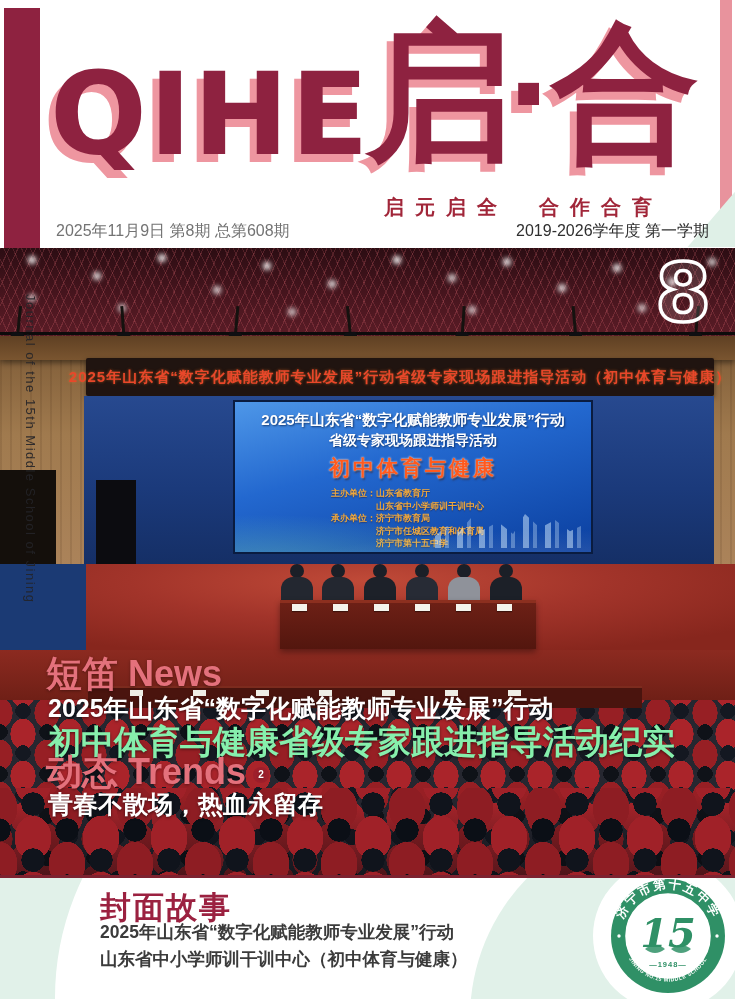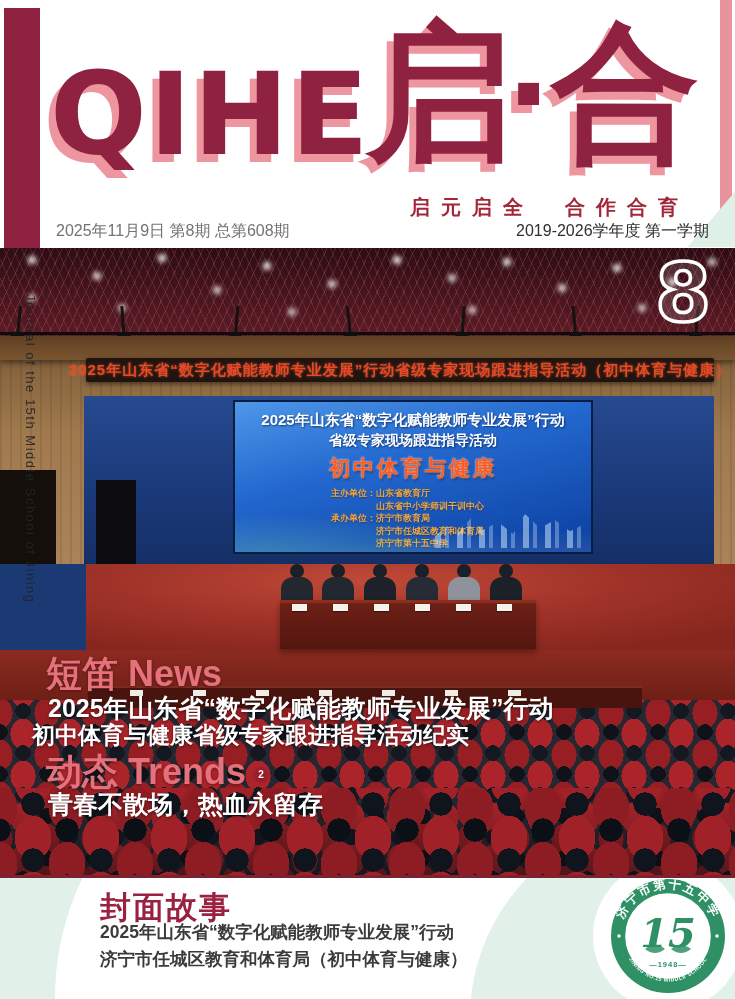--- a/index.html
+++ b/index.html
@@ -13,21 +13,21 @@
   .bar-right{left:720px;top:0;width:12px;height:240px;background:#e8939d;}
   .mint-wedge{left:670px;top:185px;width:65px;height:62px;background:#dff0e7;
               clip-path:polygon(100% 11%,100% 100%,27% 100%);}
   .school-label{left:64px;top:30px;font-size:27px;font-weight:bold;color:#8e2240;
                 text-shadow:2px 3px 0 #ee96a0;letter-spacing:2px;white-space:nowrap;}
   .qihe{left:50px;top:58px;font-size:114px;font-weight:bold;color:#8e2240;line-height:1;
         letter-spacing:2px;text-shadow:-7px 8px 0 #ee96a0;font-family:"DejaVu Sans","Liberation Sans",sans-serif;}
   .qihe-cjk{left:366px;top:4px;font-size:148px;font-weight:900;color:#8e2240;line-height:1.2;
         letter-spacing:-6px;text-shadow:-7px 8px 0 #ee96a0;white-space:nowrap;}
   .tagline{left:384px;top:194px;font-size:20px;font-weight:bold;color:#a12639;
-           letter-spacing:11px;white-space:nowrap;margin-left:26px;}
+           letter-spacing:11px;white-space:nowrap;}
   .issue-left{left:56px;top:221px;font-size:16px;color:#737373;white-space:nowrap;}
   .issue-right{right:26px;top:221px;font-size:16px;color:#2f2f2f;white-space:nowrap;text-align:right;}
 
   
   .photo{left:0;top:248px;width:735px;height:627px;overflow:hidden;background:#13306b;
          border-bottom:3px solid #7e2230;}
   
   .ceiling{left:0;top:0;width:735px;height:88px;
      background:
        repeating-linear-gradient(115deg,rgba(235,110,120,.22) 0 1px,transparent 1px 8px),
@@ -51,21 +51,21 @@
   .fx3{left:228px;transform:rotate(5deg);} .fx4{left:345px;transform:rotate(-6deg);}
   .fx5{left:455px;transform:rotate(4deg);} .fx6{left:570px;transform:rotate(-5deg);}
   .fx7{left:688px;transform:rotate(6deg);}
   
   .wood{left:0;top:88px;width:735px;height:330px;
      background:
        repeating-linear-gradient(90deg,rgba(60,35,15,.12) 0 2px,transparent 2px 10px),
        linear-gradient(180deg,#7c5a36 0%,#a07a4e 30%,#ab835a 70%,#8f6a42 100%);}
   .prosc{left:0;top:88px;width:735px;height:24px;background:linear-gradient(180deg,#5f4023,#7a5530);
          box-shadow:0 3px 6px rgba(0,0,0,.45);}
-  .banner{left:86px;top:110px;width:628px;height:24px;background:#201410;border-radius:2px;
+  .banner{left:86px;top:110px;width:628px;height:38px;background:#201410;border-radius:2px;
           display:flex;align-items:center;justify-content:center;box-shadow:0 2px 5px rgba(0,0,0,.5);}
   .banner span{font-size:15px;font-weight:bold;color:#e8472a;letter-spacing:1px;white-space:nowrap;
                text-shadow:0 0 3px rgba(255,120,40,.55);}
   .blue-wall{left:84px;top:148px;width:630px;height:168px;
              background:linear-gradient(180deg,#27498f 0%,#1b3a7b 55%,#152f66 100%);}
   .wood-col-r{left:712px;top:88px;width:23px;height:330px;
      background:repeating-linear-gradient(90deg,rgba(60,35,15,.18) 0 2px,transparent 2px 8px),
                 linear-gradient(180deg,#8a6138,#a5севен 0) , linear-gradient(180deg,#8a6138,#9c7346);}
   
   .screen{left:233px;top:152px;width:360px;height:154px;border:2px solid #0a1c40;box-sizing:border-box;
@@ -127,21 +127,21 @@
     background-size:68px 56px,68px 56px,68px 56px,68px 56px;
     background-position:0 2px,0 12px,34px 28px,34px 38px;}
   
   .issue-number{right:24px;top:6px;font-size:80px;font-weight:bold;line-height:1;z-index:9;
      color:rgba(255,255,255,.12);-webkit-text-stroke:3.5px #ffffff;font-family:"DejaVu Sans",sans-serif;}
   .spine{left:38px;top:46px;transform:rotate(90deg);transform-origin:left top;white-space:nowrap;
      font-size:13px;letter-spacing:1.5px;color:rgba(35,35,40,.9);z-index:8;}
   .ov{z-index:10;white-space:nowrap;}
   .ov-news{left:46px;top:402px;font-size:36px;font-weight:600;color:#e4717c;text-shadow:0 1px 3px rgba(0,0,0,.35);}
   .ov-news-l1{left:48px;top:444px;font-size:25px;font-weight:bold;color:#fff;text-shadow:0 1px 3px rgba(0,0,0,.55);}
-  .ov-news-l2{left:32px;top:472px;font-size:23px;font-weight:bold;color:#ffffff;text-shadow:0 1px 3px rgba(0,0,0,.55);}
+  .ov-news-l2{left:48px;top:472px;font-size:33px;font-weight:bold;color:#86efac;text-shadow:0 1px 3px rgba(0,0,0,.55);}
   .ov-trends{left:46px;top:500px;font-size:36px;font-weight:600;color:#e4717c;text-shadow:0 1px 3px rgba(0,0,0,.35);}
   .page-badge{display:inline-block;width:16px;height:16px;margin-left:7px;border-radius:50%;background:#9e1f2b;
      color:#fff;font-size:10px;line-height:16px;text-align:center;font-weight:bold;vertical-align:6px;}
   .ov-trends-l1{left:48px;top:540px;font-size:25px;font-weight:bold;color:#fff;text-shadow:0 1px 3px rgba(0,0,0,.55);}
 
   
   .footer{left:0;top:878px;width:735px;height:121px;background:#fff;overflow:hidden;}
   .mint-ring{left:-30px;top:-240px;width:720px;height:720px;border:85px solid #e1f1e9;border-radius:50%;box-sizing:border-box;}
   .mint-blob{left:470px;top:-60px;width:400px;height:400px;border-radius:50%;background:#e1f1e9;}
   .logo-disc{left:593px;top:-17px;width:150px;height:150px;border-radius:50%;background:#fff;}
@@ -241,21 +241,21 @@
     <div class="abs ov ov-trends"><span>动态 Trends</span><span class="page-badge">2</span></div>
     <div class="abs ov ov-trends-l1">青春不散场，热血永留存</div>
   </div>
 
   <div class="abs footer">
     <div class="abs mint-ring"></div>
     <div class="abs mint-blob"></div>
     <div class="abs logo-disc"></div>
     <div class="abs story-label">封面故事</div>
     <div class="abs story-l1">2025年山东省“数字化赋能教师专业发展”行动</div>
-    <div class="abs story-l2">济宁市任城区教育和体育局（初中体育与健康）</div>
+    <div class="abs story-l2">山东省中小学师训干训中心（初中体育与健康）</div>
 
     <svg class="abs school-logo" viewBox="0 0 118 118">
       <circle cx="59" cy="59" r="57" fill="#2f9066"></circle>
       <circle cx="59" cy="59" r="43.5" fill="#ffffff"></circle>
       <circle cx="59" cy="59" r="43.5" fill="none" stroke="#2f9066" stroke-width="1.4"></circle>
       <defs>
         <path id="arcTop" d="M 13 73 A 48 48 0 1 1 105 73"></path>
         <path id="arcBottom" d="M 14.8 66 A 44.6 44.6 0 0 0 103.2 66"></path>
       </defs>
       <text font-size="12.5" font-weight="bold" fill="#ffffff" letter-spacing="2" font-family="Liberation Sans, DejaVu Sans, sans-serif">

